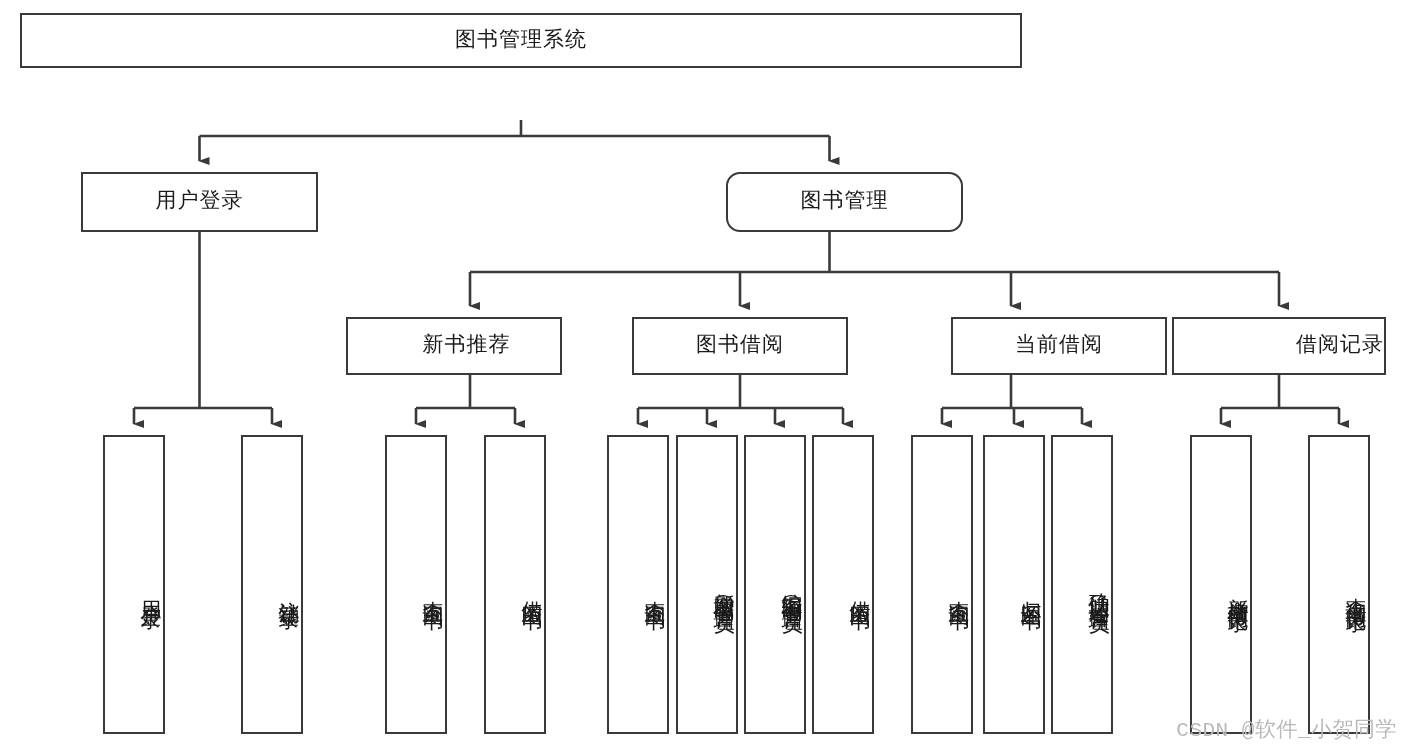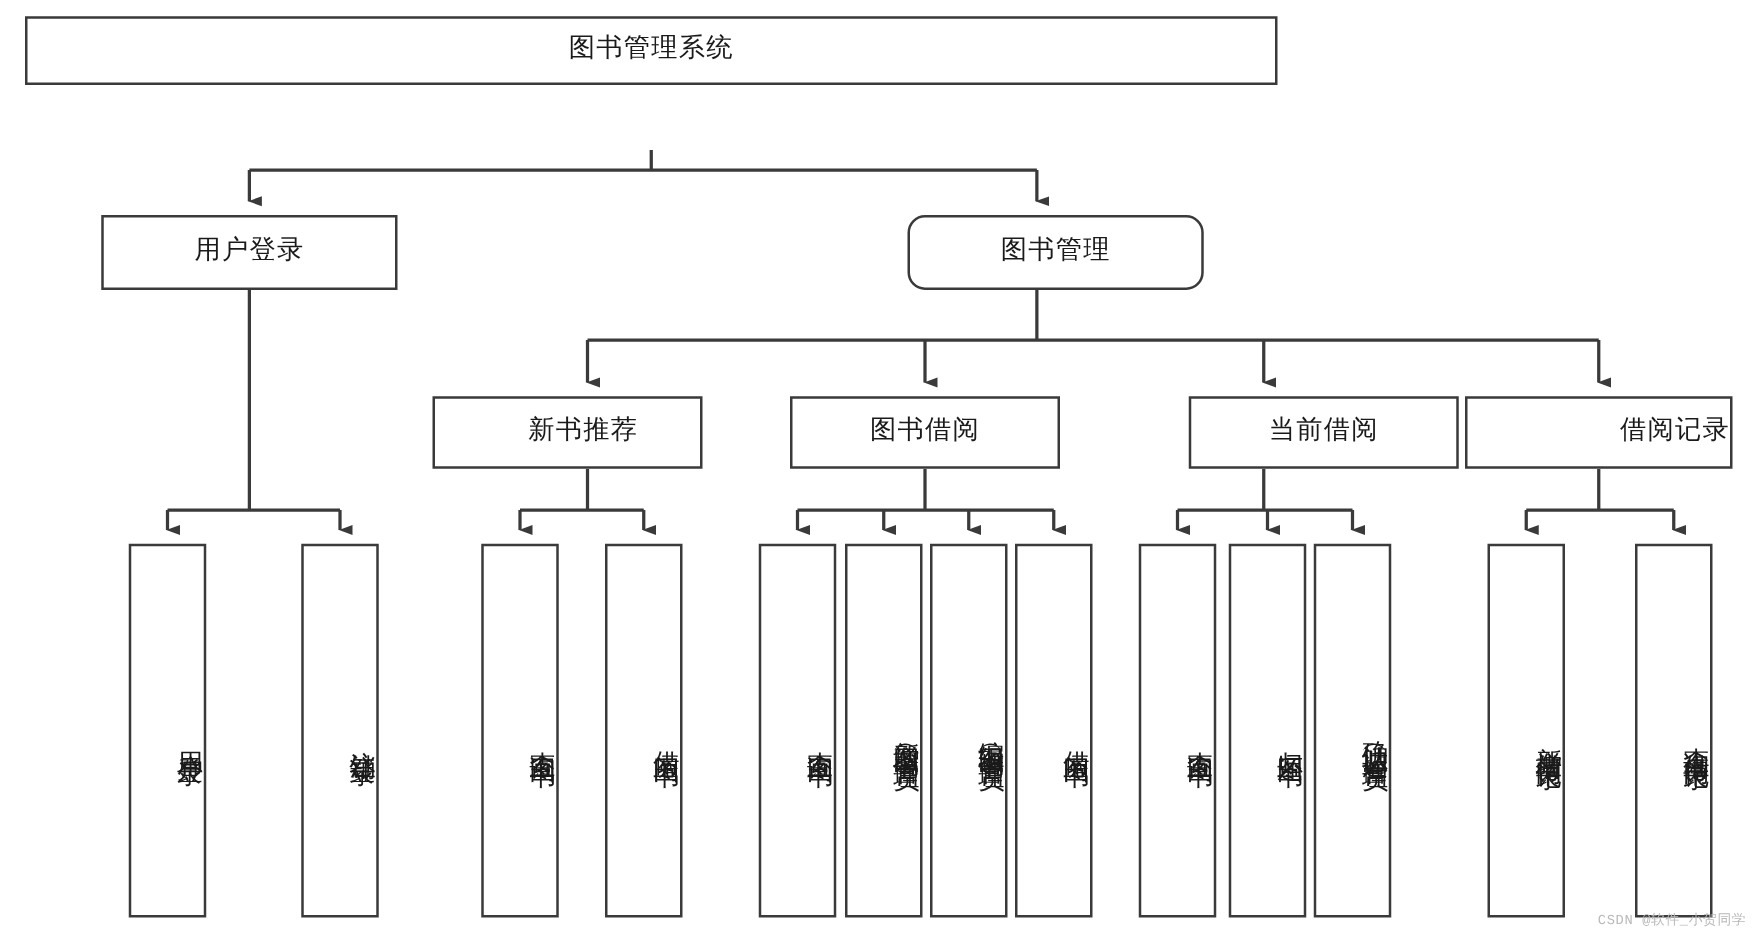--- a/index.html
+++ b/index.html
@@ -48,21 +48,21 @@
     justify-content: center;
   }
   .node .label {
     display: block;
     white-space: pre;
   }
   #watermark {
     position: absolute;
     right: 8px;
     bottom: 4px;
-    font-size: 11px;
+    font-size: 21px;
     color: #b9b9b9;
     letter-spacing: 0.5px;
     white-space: nowrap;
   }
 </style>
 </head>
 <body>
 
 <div id="canvas">
   <svg id="wires" viewBox="0 0 1405 747" width="1405" height="747" xmlns="http://www.w3.org/2000/svg">

